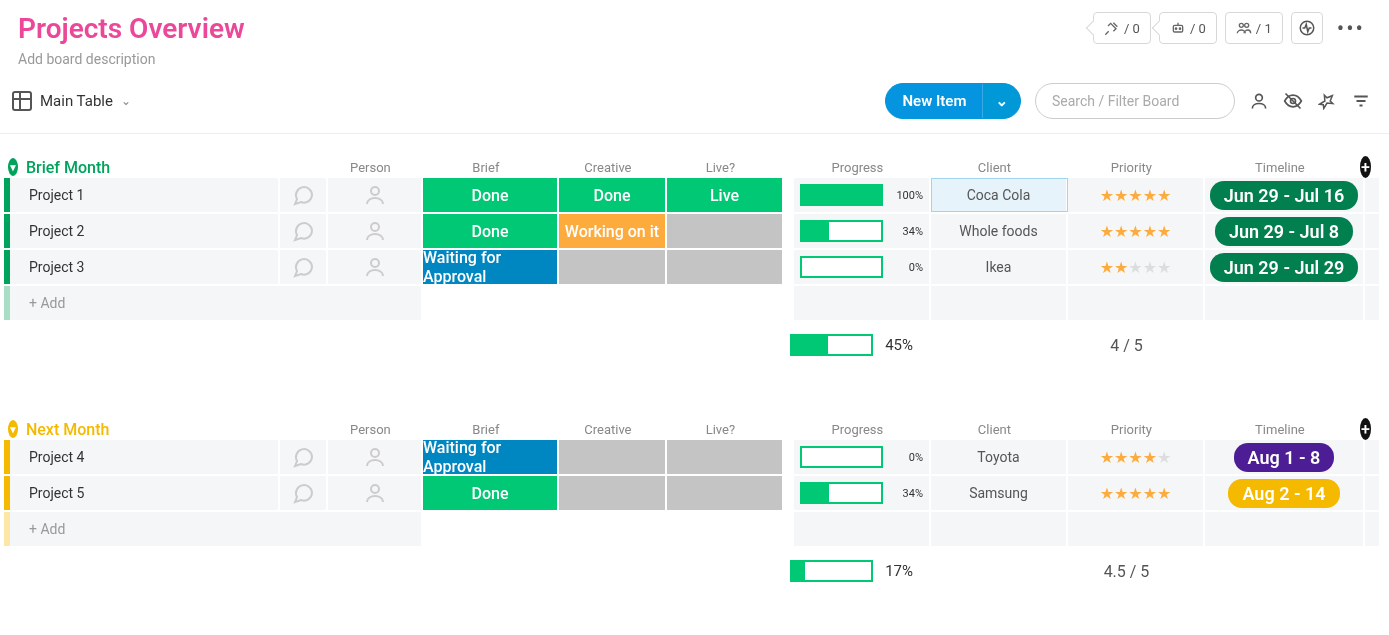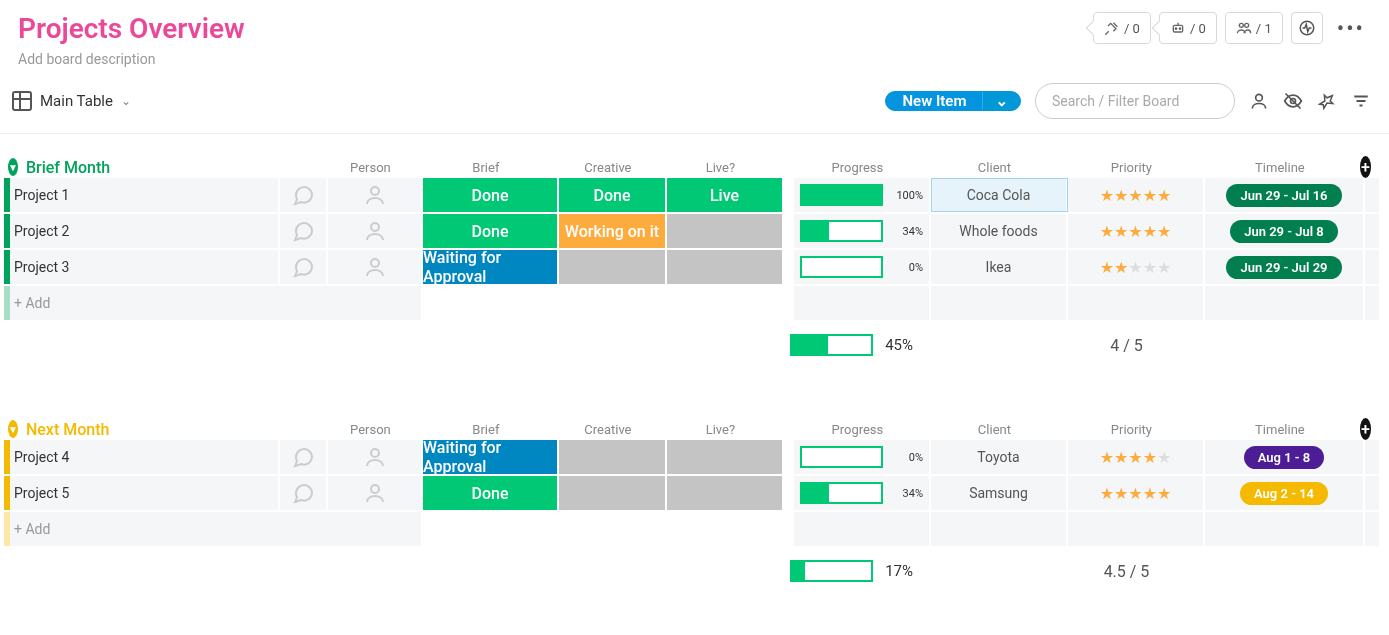--- a/index.html
+++ b/index.html
@@ -15,58 +15,58 @@
 .dots { font-size:22px; letter-spacing:2px; color:#555; padding:0 6px; cursor:pointer; }
 
 .toolbar { display:flex; justify-content:space-between; align-items:center; padding:10px 18px 14px 12px; border-bottom:1px solid #eee; }
 .view-sel { display:flex; align-items:center; gap:8px; color:#333; font-size:15px; cursor:pointer; }
 .view-sel .grid-ico { width:20px; height:20px; border:2px solid #555; border-radius:3px; position:relative; }
 .view-sel .grid-ico::before, .view-sel .grid-ico::after { content:""; position:absolute; background:#555; }
 .view-sel .grid-ico::before { left:5px; top:0; bottom:0; width:2px; }
 .view-sel .grid-ico::after { top:5px; left:0; right:0; height:2px; }
 .chev { font-size:12px; color:#888; }
 .right-tools { display:flex; align-items:center; gap:14px; }
-.new-item { background:#0098d7; color:#fff; border:none; border-radius:20px; height:20px; display:flex; align-items:center; font-weight:600; font-size:15px; overflow:hidden; cursor:pointer; border:1px solid #0098d7; }
+.new-item { background:#0098d7; color:#fff; border:none; border-radius:20px; height:36px; display:flex; align-items:center; font-weight:600; font-size:15px; overflow:hidden; cursor:pointer; border:1px solid #0098d7; }
 .new-item .lbl { padding:0 16px; background:#0494e0; height:100%; display:flex; align-items:center; border-right:1px solid rgba(255,255,255,0.2); }
 .new-item .dd { padding:0 12px; background:#0098d7; }
 .search-in { height:36px; width:200px; border:1px solid #ccc; border-radius:20px; padding:0 16px; font-size:14px; color:#333; }
 .search-in::placeholder { color:#aaa; }
 .tool-ico { width:20px; height:20px; color:#555; cursor:pointer; display:flex; align-items:center; justify-content:center; }
 
 .board { padding:22px 10px 30px 4px; }
 .group { margin-bottom:50px; }
 .ghead { display:flex; align-items:center; font-size:16px; font-weight:500; padding-left:4px; position:relative; }
 .caret { width:18px; height:18px; border-radius:50%; display:inline-flex; align-items:center; justify-content:center; color:#fff; font-size:10px; margin-right:8px; }
 .ghead .gtitle { flex:0 0 297px; }
 .colh { color:#888; font-size:13px; font-weight:400; text-align:center; }
 .cols { display:flex; flex:1; }
 .c-person{flex:0 0 95px;} .c-brief{flex:0 0 136px;} .c-creative{flex:0 0 108px;} .c-live{flex:0 0 117px;} .c-gap{flex:0 0 10px;} .c-prog{flex:0 0 137px;} .c-client{flex:0 0 137px;} .c-prio{flex:0 0 137px;} .c-time{flex:0 0 160px;}
 .addcol { width:22px; height:22px; border-radius:50%; background:#111; color:#fff; display:flex; align-items:center; justify-content:center; font-size:16px; cursor:pointer; margin-left:auto; margin-right:8px;}
 
 .row { display:flex; align-items:stretch; height:36px; border-bottom:2px solid #fff; }
 .row .edge { width:6px; }
-.row .name { flex:0 0 270px; display:flex; align-items:center; padding-left:4px; background:#f5f6f8; font-size:14px; color:#333; border-right:2px solid #fff;}
+.row .name { flex:0 0 270px; display:flex; align-items:center; padding-left:19px; background:#f5f6f8; font-size:14px; color:#333; border-right:2px solid #fff;}
 .row .name.add { color:#999; cursor:pointer; }
 .icocell { background:#f5f6f8; display:flex; align-items:center; justify-content:center; border-right:2px solid #fff; }
 .chat { flex:0 0 48px; }
 .person { flex:0 0 95px; }
 .status { display:flex; align-items:center; justify-content:center; color:#fff; font-size:16px; font-weight:500; border-right:2px solid #fff; }
 .s-green{background:#00c875;} .s-orange{background:#fdab3d;} .s-blue{background:#0086c0;} .s-grey{background:#c4c4c4;}
 .s-live{background:#00c875;}
 .gapcell{flex:0 0 10px; background:#fff;}
 .progcell{flex:0 0 137px; display:flex; align-items:center; background:#f5f6f8; padding:0 6px; gap:6px; border-right:2px solid #fff;}
 .bar { flex:1; height:22px; border:2px solid #00c875; background:#fff; position:relative; }
 .bar .fill { position:absolute; left:0; top:0; bottom:0; background:#00c875; }
 .pct { font-size:11px; color:#333; min-width:34px; text-align:right; }
 .clientcell{flex:0 0 137px; background:#f5f6f8; display:flex; align-items:center; justify-content:center; color:#555; font-size:14px; border-right:2px solid #fff;}
 .clientcell.hl { background:#e6f3fb; outline:1px solid #9fd5ef; outline-offset:-1px; }
 .priocell{flex:0 0 137px; background:#f5f6f8; display:flex; align-items:center; justify-content:center; border-right:2px solid #fff;}
 .star { font-size:16px; color:#ddd; } .star.on{ color:#fdab3d; }
 .timecell{flex:0 0 160px; background:#f5f6f8; display:flex; align-items:center; justify-content:center; border-right:2px solid #fff;}
-.timepill { color:#fff; font-size:13px; font-weight:600; padding:4px 14px; border-radius:14px; }
+.timepill { color:#fff; font-size:18px; font-weight:600; padding:4px 14px; border-radius:14px; }
 .tailcell{flex:1; background:#f5f6f8;}
 
 .summary { display:flex; height:46px; align-items:center; }
 .summary .spacer { flex:0 0 780px; }
 .summary .progcell { height:100%; display:flex; align-items:center; justify-content:center; background:transparent;}
 .summary .pct { font-size:15px; }
 .summary .clientcell, .summary .timecell, .summary .tailcell { background:transparent; }
 .summary .priosum { flex:0 0 137px; display:flex; align-items:center; justify-content:center; color:#555; font-size:16px; }
 
 svg { display:block; }

